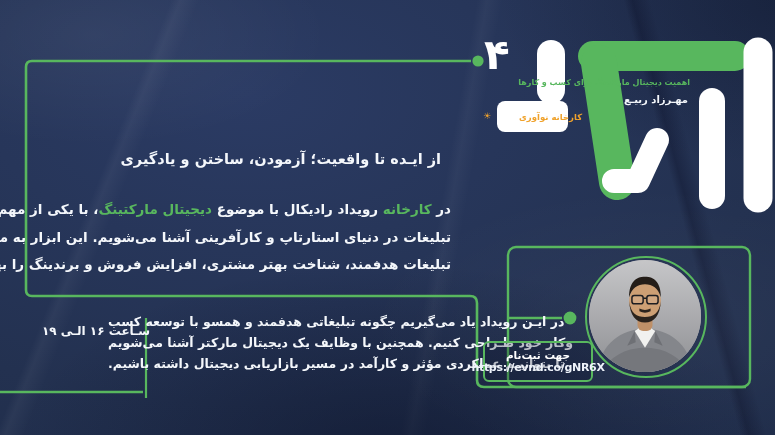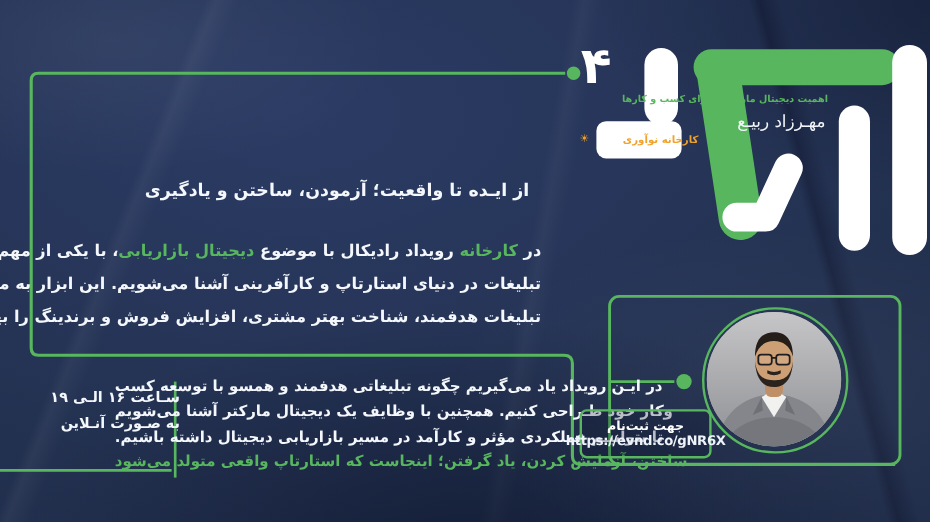--- a/index.html
+++ b/index.html
@@ -28,21 +28,21 @@
   .poster{--green:#58b75e;--orange:#f0a22b;}
   svg.overlay{position:absolute;inset:0;pointer-events:none;}
 
   .headline{top:103px;right:334px;font-size:17px;font-weight:bold;text-align:right;}
   .subheadline{top:151px;right:334px;font-size:14.5px;font-weight:bold;}
   .intro{top:196px;right:324px;text-align:right;font-size:13.5px;font-weight:bold;line-height:27.5px;}
   .intro div{white-space:nowrap;}
 
   .num4{top:30px;left:484px;font-size:42px;font-weight:bold;color:#fff;}
   .series-tagline{top:78px;right:85px;font-size:8px;font-weight:bold;text-align:right;}
-  .speaker-name{top:94px;right:87px;font-size:14px;font-weight:normal;text-align:right;letter-spacing:.5px;}
+  .speaker-name{top:94px;right:87px;font-size:10px;font-weight:bold;text-align:right;letter-spacing:.5px;}
 
   .badge{
     top:101px;left:497px;width:71px;height:31px;background:#fff;border-radius:8px;
     display:flex;align-items:center;justify-content:center;gap:3px;
   }
   .badge .sun{color:var(--orange);font-size:9px;line-height:1;}
   .badge .bname{color:var(--orange);font-size:8.5px;font-weight:bold;white-space:nowrap;margin-left:25px;}
 
   .schedule{top:321px;left:62px;width:88px;text-align:center;font-size:12px;font-weight:bold;line-height:21.5px;color:#f4f7fb;}
   .schedule div{white-space:nowrap;}
@@ -100,36 +100,34 @@
     <span class="bname rtl">کارخانه نوآوری</span>
   </div>
 
   <div class="abs series-tagline rtl nowrap green-text">اهمیت دیجیتال مارکتینگ برای کسب و کارها</div>
   <div class="abs speaker-name rtl nowrap white-text">مهـرزاد ربیـع</div>
 
   <div class="abs subheadline rtl nowrap white-text">از ایـده تا واقعیت؛ آزمودن، ساختن و یادگیری</div>
 
   <div class="abs intro rtl white-text">
     <div>
-      <span>در </span><span class="green-text">کارخانه</span><span> رویداد رادیکال با موضوع </span><span class="green-text">دیجیتال بازاریابی</span><span>، با یکی از مهم‌ترین ابزارهای</span>
+      <span>در </span><span class="green-text">کارخانه</span><span> رویداد رادیکال با موضوع </span><span class="green-text">دیجیتال مارکتینگ</span><span>، با یکی از مهم‌ترین ابزارهای</span>
     </div>
     <div>تبلیغات در دنیای استارتاپ و کارآفرینی آشنا می‌شویم. این ابزار به ما کمک می‌کند تا</div>
     <div>تبلیغات هدفمند، شناخت بهتر مشتری، افزایش فروش و برندینگ را بهبود بخشیم.</div>
   </div>
 
   <div class="abs schedule rtl">
     <div>سـاعت ۱۶ الـی ۱۹</div>
-    <div>به صـورت آنـلاین</div>
   </div>
 
   <div class="abs details rtl white-text">
     <div>در ایـن رویداد یاد می‌گیریم چگونه تبلیغاتی هدفمند و همسو با توسعه کسب</div>
     <div>وکار خود طـراحی کنیم. همچنین با وظایف یک دیجیتال مارکتر آشنا می‌شویم</div>
     <div>تا بتوانیـم عملکردی مؤثر و کارآمد در مسیر بازاریابی دیجیتال داشته باشیم.</div>
-    <div class="green-text">ساختن، آزمایش کردن، یاد گرفتن؛ اینجاست که استارتاپ واقعی متولد می‌شود</div>
   </div>
 
   <div class="abs regbox">
     <div class="reg-label rtl">جهت ثبت‌نام</div>
     <div class="reg-url">https://evnd.co/gNR6X</div>
   </div>
 
   <div class="abs photo-ring">
     <div class="photo-clip">
       <svg width="112" height="112" viewBox="0 0 120 120">

